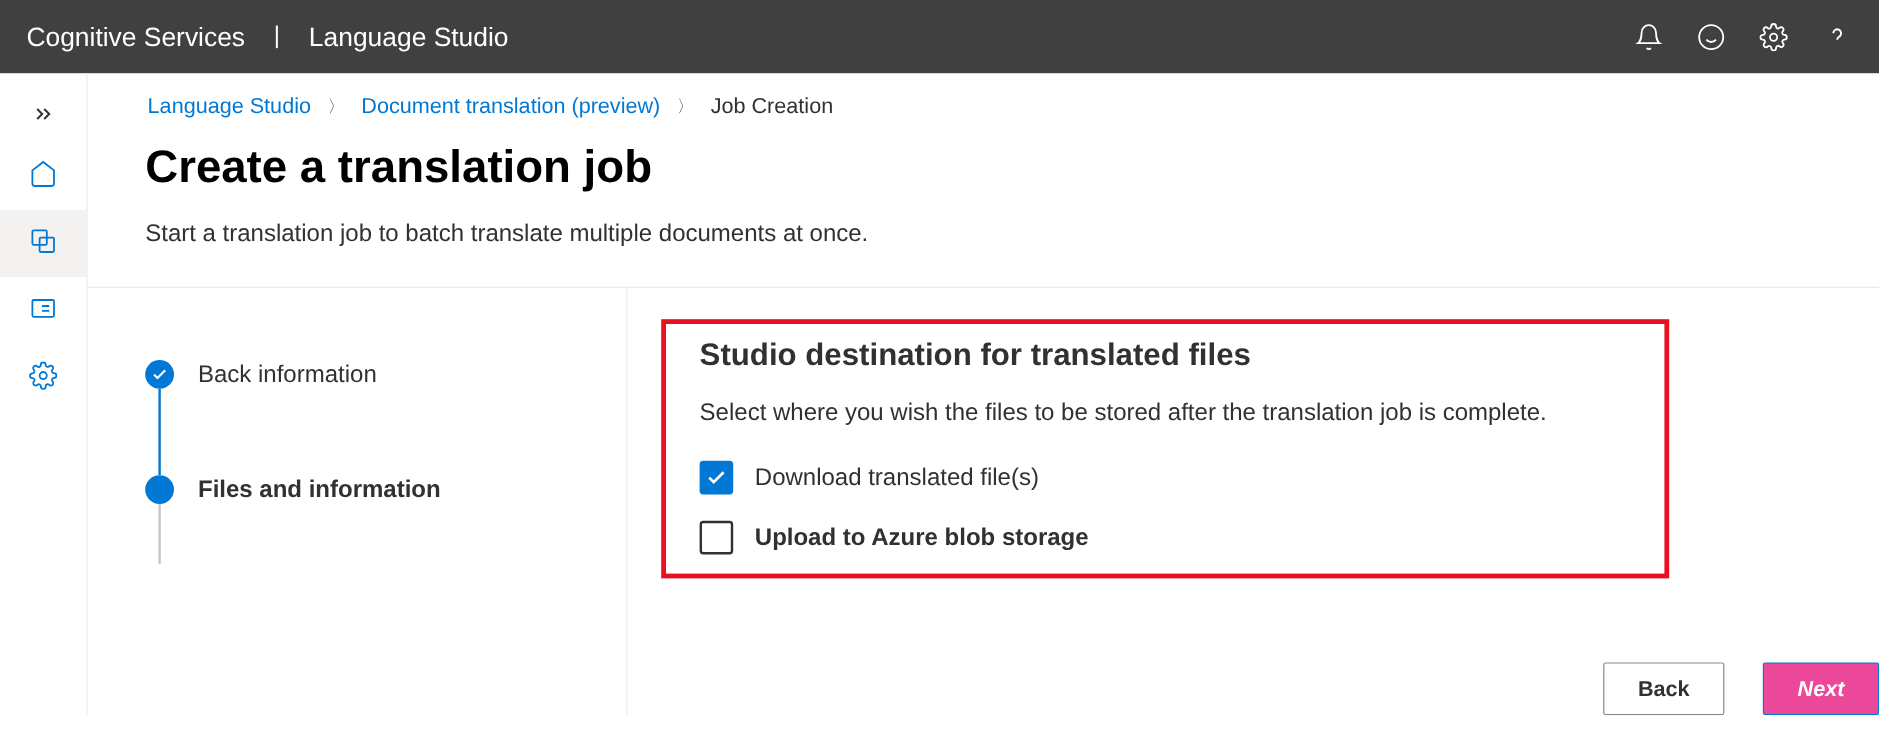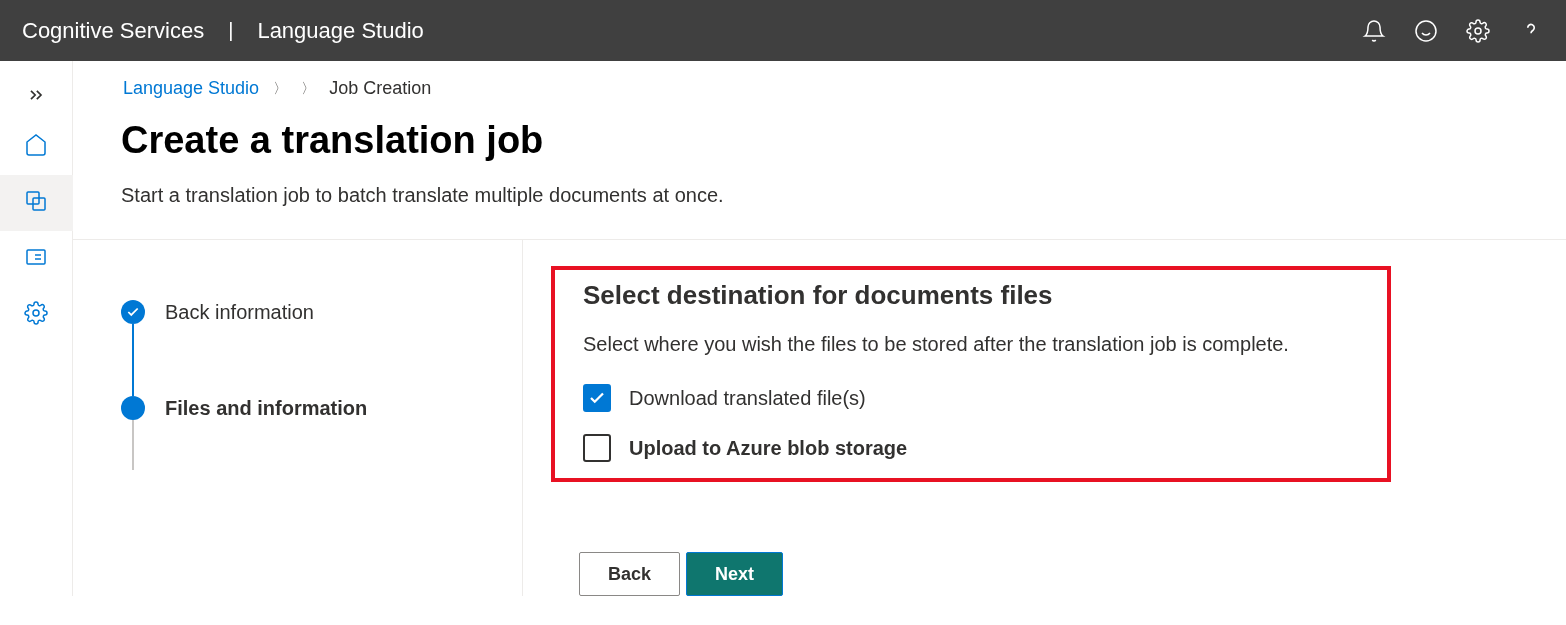--- a/index.html
+++ b/index.html
@@ -137,43 +137,45 @@
       cursor: pointer;
     }
     .checkbox.checked {
       background: #0078d4;
       border-color: #0078d4;
     }
     .checkbox-label { font-size: 20px; color: #323130; }
 
     .buttons {
       display: flex;
-      gap: 6px;
+      gap: 32px;
       margin: 70px 0 0 28px;
+      justify-content: flex-end;
     }
     .btn {
       height: 44px;
       padding: 0 28px;
       font-size: 18px;
       font-weight: 600;
       border-radius: 2px;
       cursor: pointer;
       display: flex;
       align-items: center;
       justify-content: center;
     }
     .btn-secondary {
       background: #fff;
       border: 1px solid #8a8886;
       color: #323130;
     }
     .btn-primary {
-      background: #0f766e;
+      background: #ec4899;
       border: 1px solid #0078d4;
       color: #fff;
+      font-style: italic;
     }
   </style>
 </head>
 <body>
 
 <div class="header">
   <div class="header-left">
     <span class="header-title">Cognitive Services</span>
     <span class="header-divider">|</span>
     <span class="header-subtitle">Language Studio</span>
@@ -251,20 +253,21 @@
             <path d="M19.4 15a1.65 1.65 0 0 0 .33 1.82l.06.06a2 2 0 0 1 0 2.83 2 2 0 0 1-2.83 0l-.06-.06a1.65 1.65 0 0 0-1.82-.33 1.65 1.65 0 0 0-1 1.51V21a2 2 0 0 1-2 2 2 2 0 0 1-2-2v-.09A1.65 1.65 0 0 0 9 19.4a1.65 1.65 0 0 0-1.82.33l-.06.06a2 2 0 0 1-2.83 0 2 2 0 0 1 0-2.83l.06-.06a1.65 1.65 0 0 0 .33-1.82 1.65 1.65 0 0 0-1.51-1H3a2 2 0 0 1-2-2 2 2 0 0 1 2-2h.09A1.65 1.65 0 0 0 4.6 9a1.65 1.65 0 0 0-.33-1.82l-.06-.06a2 2 0 0 1 0-2.83 2 2 0 0 1 2.83 0l.06.06a1.65 1.65 0 0 0 1.82.33H9a1.65 1.65 0 0 0 1-1.51V3a2 2 0 0 1 2-2 2 2 0 0 1 2 2v.09a1.65 1.65 0 0 0 1 1.51 1.65 1.65 0 0 0 1.82-.33l.06-.06a2 2 0 0 1 2.83 0 2 2 0 0 1 0 2.83l-.06.06a1.65 1.65 0 0 0-.33 1.82V9a1.65 1.65 0 0 0 1.51 1H21a2 2 0 0 1 2 2 2 2 0 0 1-2 2h-.09a1.65 1.65 0 0 0-1.51 1z"></path>
           </svg>
       </span>
     </div>
   </div>
 
   <div class="content">
     <div class="breadcrumb">
       <span class="breadcrumb-link">Language Studio</span>
       <span class="breadcrumb-sep">〉</span>
+      <span class="breadcrumb-link">Document translation (preview)</span>
       <span class="breadcrumb-sep">〉</span>
       <span class="breadcrumb-current">Job Creation</span>
     </div>
 
     <h1 class="page-title">Create a translation job</h1>
     <p class="page-desc">Start a translation job to batch translate multiple documents at once.</p>
 
     <div class="main-area">
       <div class="steps">
         <div class="step">
@@ -278,21 +281,21 @@
         <div class="step-connector"></div>
         <div class="step">
           <div class="step-circle"></div>
           <span class="step-label active">Files and information</span>
         </div>
         <div class="step-connector gray"></div>
       </div>
 
       <div class="panel">
         <div class="highlight-box">
-          <h2 class="panel-title">Select destination for documents files</h2>
+          <h2 class="panel-title">Studio destination for translated files</h2>
           <p class="panel-desc">Select where you wish the files to be stored after the translation job is complete.</p>
 
           <div class="checkbox-row">
             <div class="checkbox checked">
               <svg width="18" height="18" viewBox="0 0 24 24" fill="none" stroke="#fff" stroke-width="3">
                   <polyline points="20 6 9 17 4 12"></polyline>
                 </svg>
             </div>
             <span class="checkbox-label">Download translated file(s)</span>
           </div>

